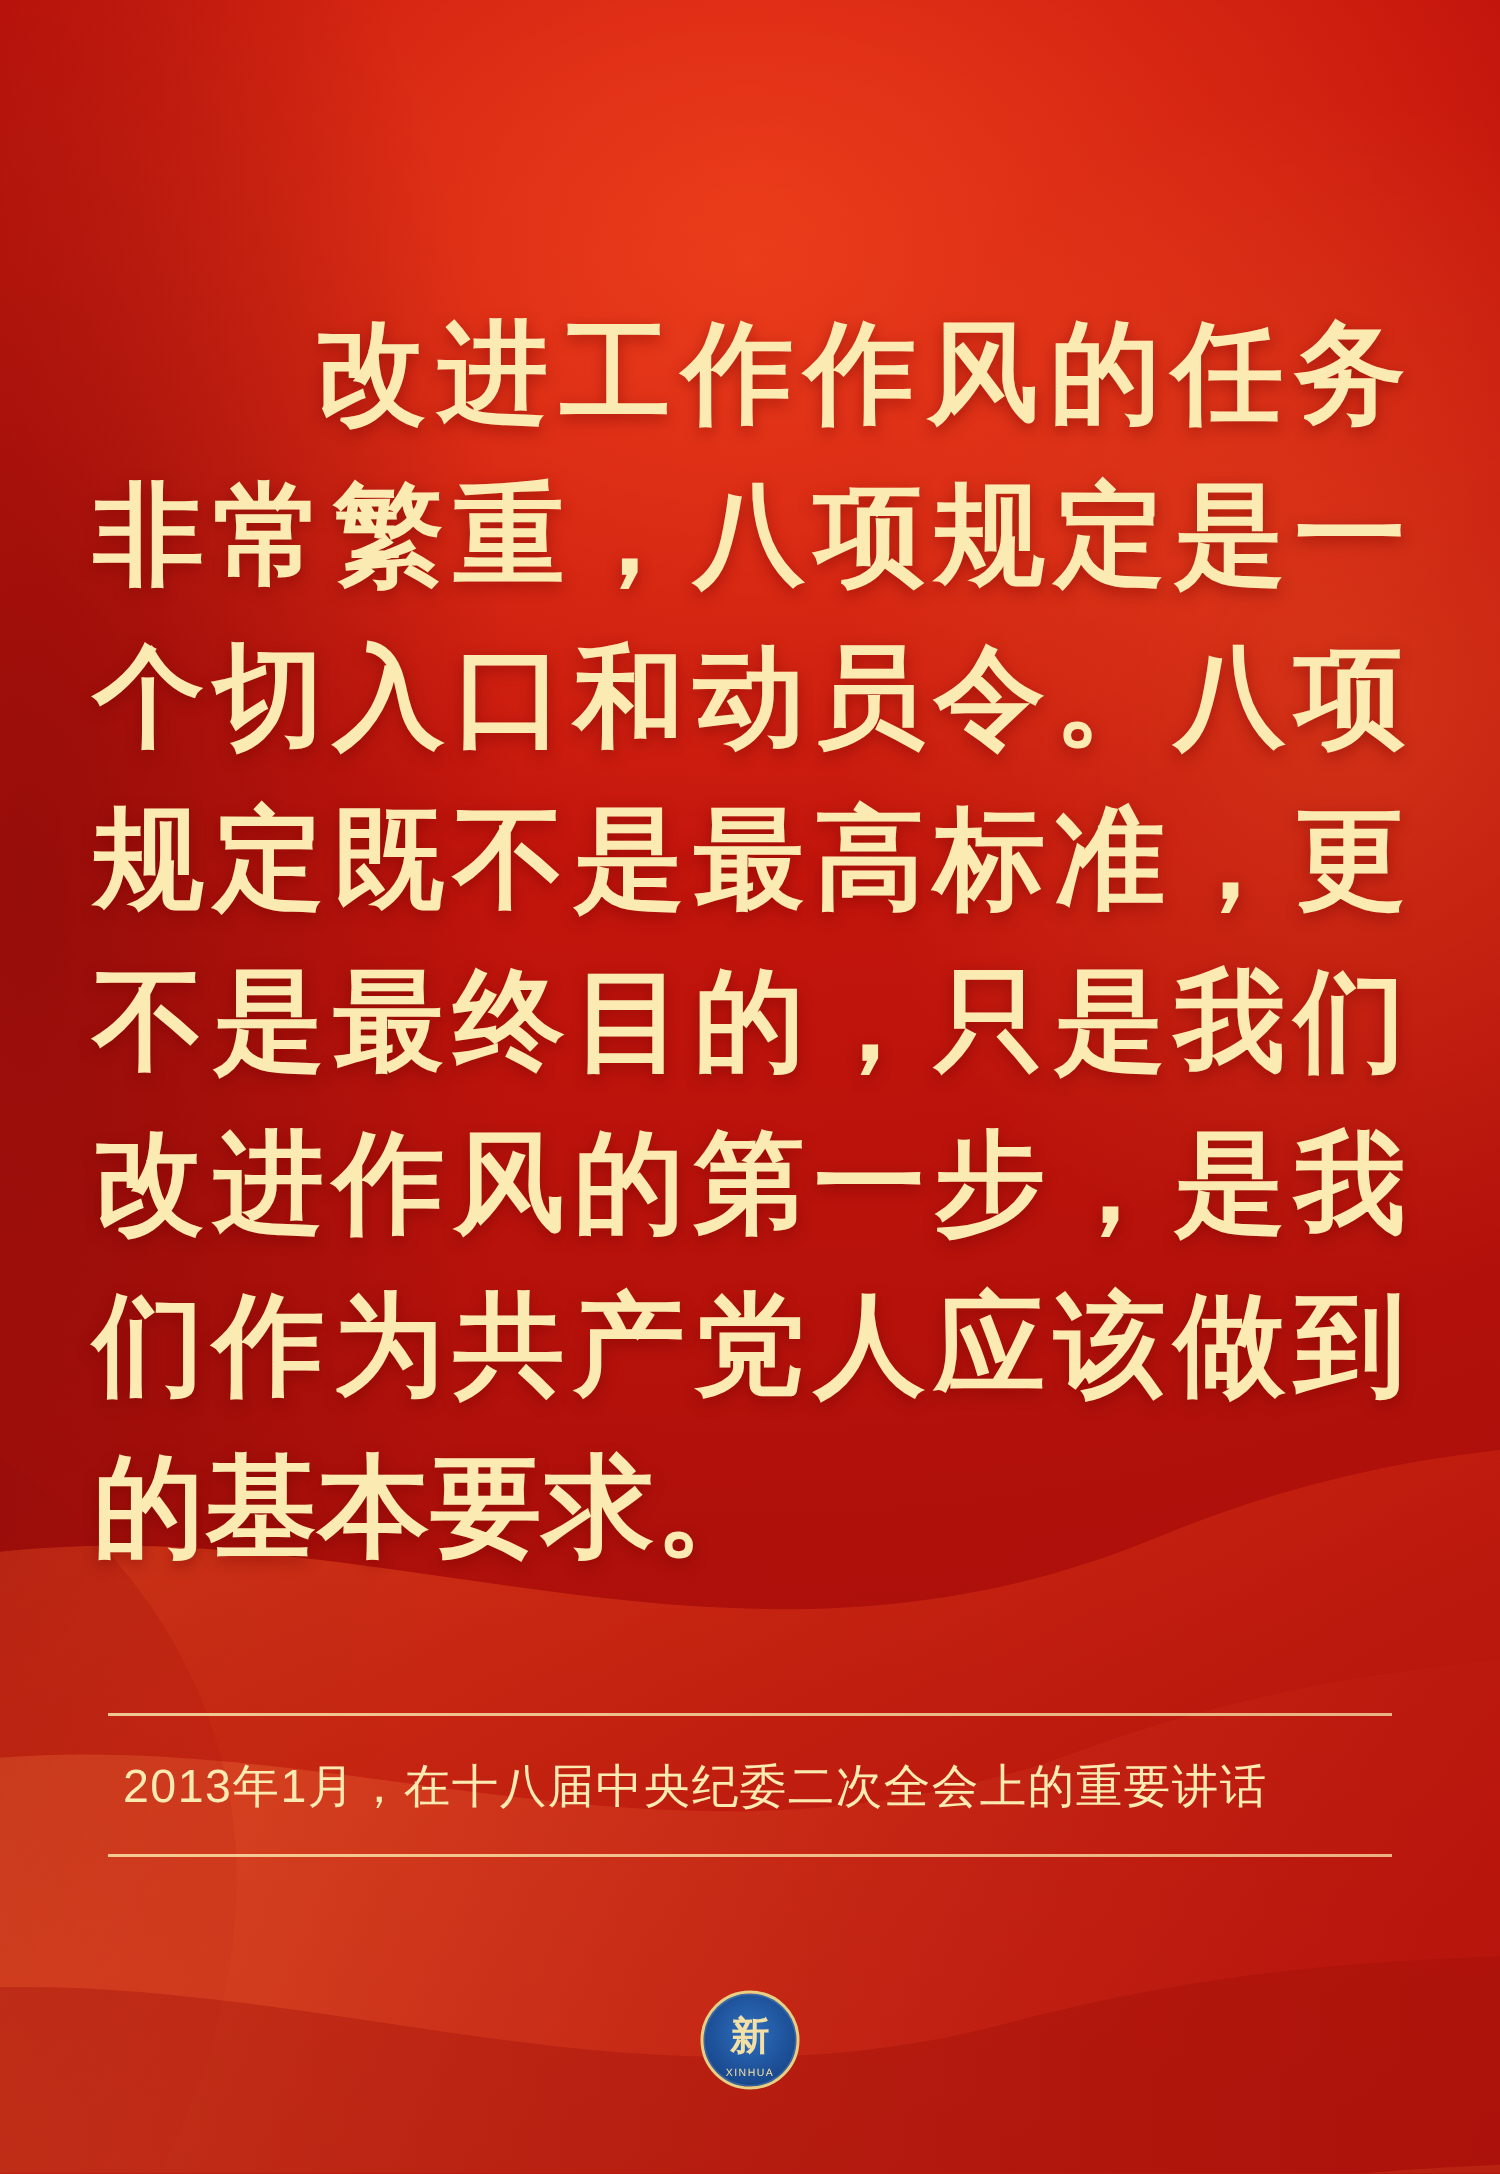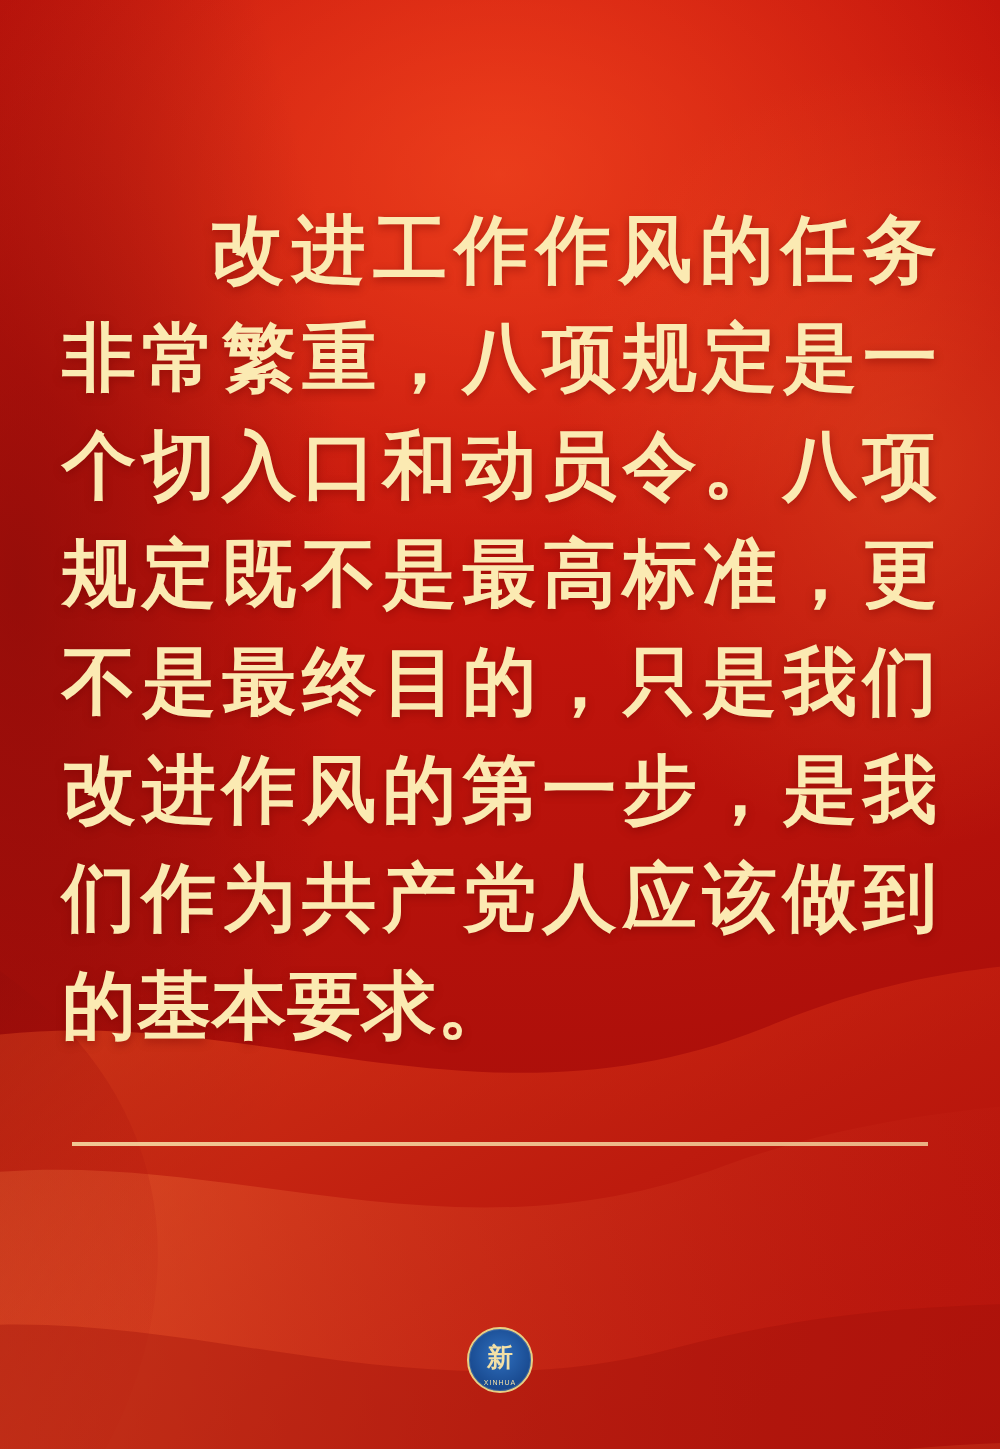--- a/index.html
+++ b/index.html
@@ -176,20 +176,21 @@
       <path d="M-50,820 C200,760 420,880 680,820 C860,780 980,800 1060,780 L1060,1050 L-50,1050 Z" fill="#ff7a38" opacity="0.16"></path>
     </svg>
   </div>
 
   <div class="content">
 
     <div class="quote">改进工作作风的任务非常繁重，八项规定是一个切入口和动员令。八项规定既不是最高标准，更不是最终目的，只是我们改进作风的第一步，是我们作为共产党人应该做到的基本要求。</div>
 
     <div class="rule top"></div>
 
+    <div class="source">2013年1月，在十八届中央纪委二次全会上的重要讲话</div>
 
     <div class="rule"></div>
   </div>
 
   <div class="footer">
     <div class="logo">
       <span class="mark">新</span>
       <span class="ring">XINHUA</span>
     </div>
   </div>

